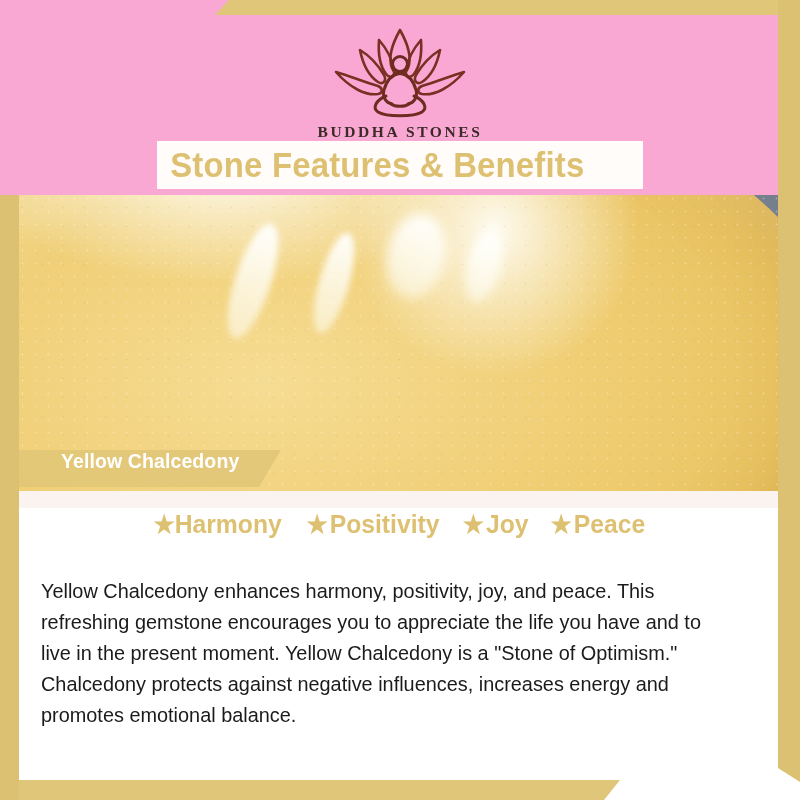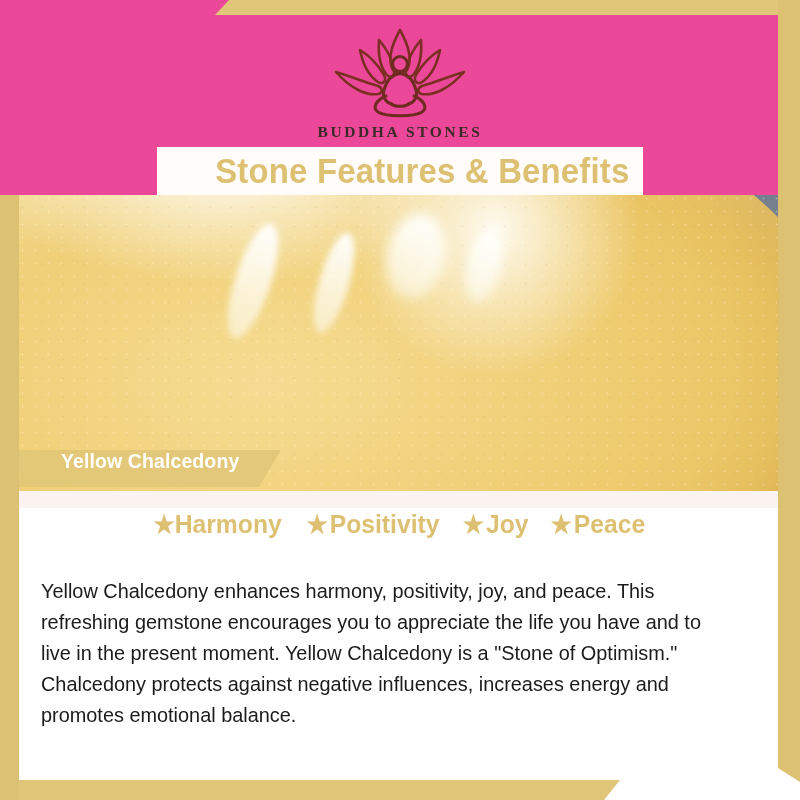--- a/index.html
+++ b/index.html
@@ -61,21 +61,21 @@
     z-index: 6;
   }
 
   
   .header {
     position: absolute;
     top: 0;
     left: 0;
     width: 800px;
     height: 196px;
-    background: #ec4899;
+    background: #f9a8d4;
     z-index: 1;
   }
 
   .logo-block {
     position: absolute;
     top: 24px;
     left: 0;
     width: 800px;
     text-align: center;
   }
@@ -88,28 +88,28 @@
     margin-top: 1px;
     font-family: "Liberation Serif", serif;
     font-size: 15.5px;
     font-weight: 700;
     letter-spacing: 2.6px;
     color: #3b2a26;
   }
 
   .title-banner {
     position: absolute;
-    top: 147px;
+    top: 141px;
     left: 157px;
     width: 486px;
     height: 48px;
     background: #fffcfa;
     display: flex;
     align-items: center;
-    justify-content: flex-end;
+    justify-content: flex-start;
     z-index: 3;
   }
   .title-text {
     font-family: "Liberation Sans Narrow", "Liberation Sans", sans-serif;
     font-size: 35px;
     font-weight: 700;
     letter-spacing: 0.2px;
     color: #ddc071;
     transform: scaleX(0.94);
     white-space: nowrap;

